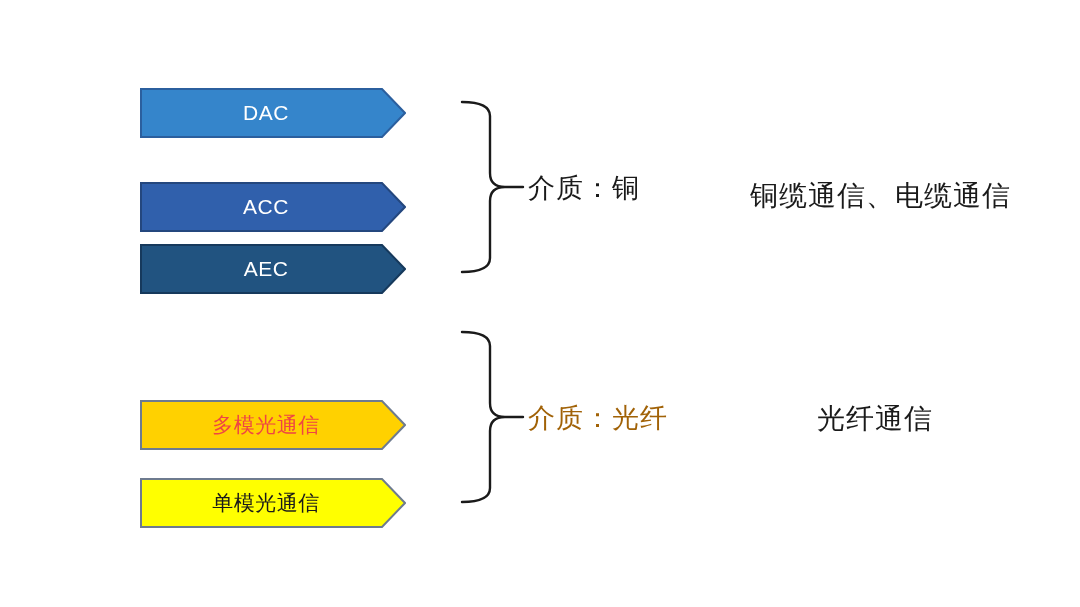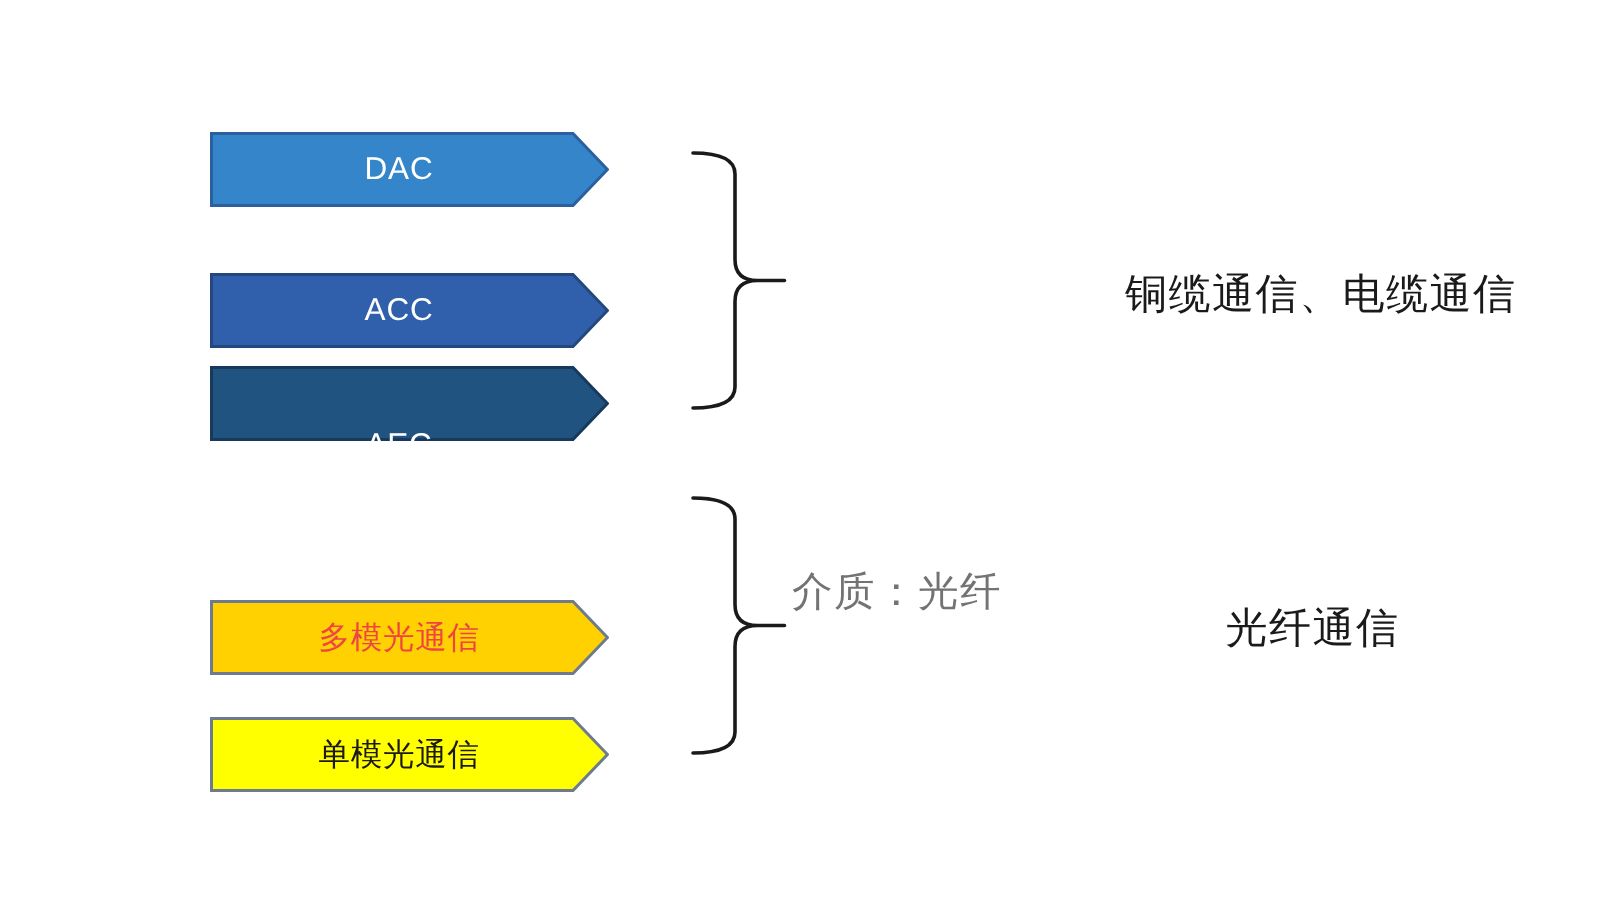--- a/index.html
+++ b/index.html
@@ -79,42 +79,43 @@
     <svg width="266" height="50" viewBox="0 0 266 50">
       <polygon class="arrow-shape" points="1,1 242,1 265,25 242,49 1,49" style="fill: rgb(48, 96, 172); stroke: rgb(36, 71, 126);"></polygon>
     </svg>
     <span class="arrow-label" style="color: rgb(255, 255, 255);">ACC</span>
   </div>
 
   <div class="arrow" style="top:244px">
     <svg width="266" height="50" viewBox="0 0 266 50">
       <polygon class="arrow-shape" points="1,1 242,1 265,25 242,49 1,49" style="fill: rgb(33, 83, 128); stroke: rgb(22, 57, 92);"></polygon>
     </svg>
-    <span class="arrow-label" style="color: rgb(255, 255, 255); margin-top: 28px;">AEC</span>
+    <span class="arrow-label" style="color: rgb(255, 255, 255);">AEC</span>
   </div>
 
 
   <div class="arrow" style="top:400px">
     <svg width="266" height="50" viewBox="0 0 266 50">
       <polygon class="arrow-shape" points="1,1 242,1 265,25 242,49 1,49" style="fill: rgb(255, 209, 0); stroke: rgb(110, 123, 143);"></polygon>
     </svg>
     <span class="arrow-label" style="color: #ef4444;">多模光通信</span>
   </div>
 
   <div class="arrow" style="top:478px">
     <svg width="266" height="50" viewBox="0 0 266 50">
       <polygon class="arrow-shape" points="1,1 242,1 265,25 242,49 1,49" style="fill: rgb(255, 255, 0); stroke: rgb(110, 123, 143);"></polygon>
     </svg>
     <span class="arrow-label" style="color: rgb(26, 26, 26);">单模光通信</span>
   </div>
 
   <svg class="brace" style="top:94px" width="75" height="186" viewBox="0 0 75 186">
     <path class="brace-path" d="M7,8 Q35,8 35,22 L35,79 Q35,93 50,93 L68,93 M50,93 Q35,93 35,107 L35,164 Q35,178 7,178" style="stroke: rgb(26, 26, 26);"></path>
   </svg>
+  <div class="brace-label" style="top: 171px; color: rgb(26, 26, 26);">介质：铜</div>
   <div class="category-label" style="left: 750px; top: 179px; color: rgb(26, 26, 26);">铜缆通信、电缆通信</div>
 
   <svg class="brace" style="top:324px" width="75" height="186" viewBox="0 0 75 186">
     <path class="brace-path" d="M7,8 Q35,8 35,22 L35,79 Q35,93 50,93 L68,93 M50,93 Q35,93 35,107 L35,164 Q35,178 7,178" style="stroke: rgb(26, 26, 26);"></path>
   </svg>
-  <div class="brace-label" style="top: 377px; color: #737373;">介质：光纤</div>
+  <div class="brace-label" style="top: 401px; color: #a16207;">介质：光纤</div>
   <div class="category-label" style="left: 817px; top: 402px; color: rgb(26, 26, 26);">光纤通信</div>
 
 </div>
 
 </body></html>

